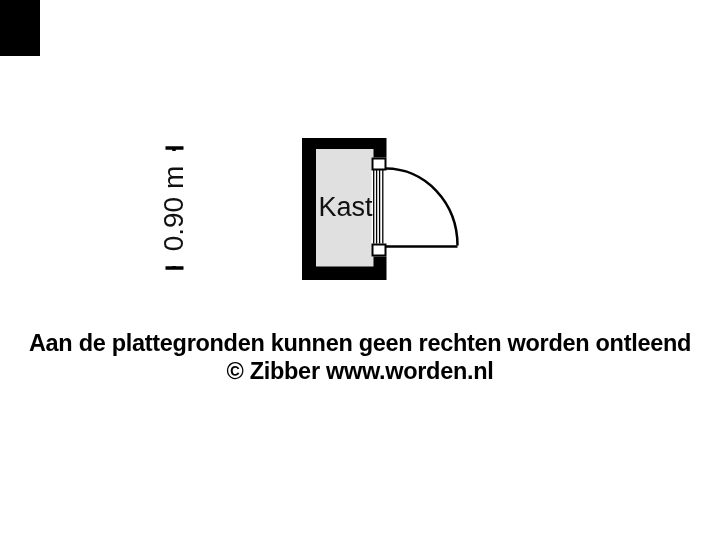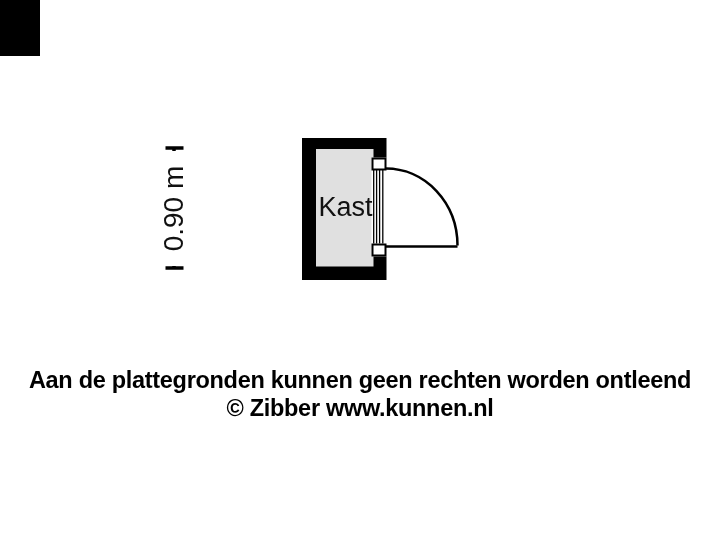--- a/index.html
+++ b/index.html
@@ -27,21 +27,21 @@
     fill: #111111;
   }
   .dim-label-text {
     font-family: "Liberation Sans", sans-serif;
     font-size: 28px;
     fill: #111111;
   }
   .disclaimer {
     position: absolute;
     left: 0;
-    top: 366px;
+    top: 329px;
     width: 720px;
     text-align: center;
     color: #000000;
     font-weight: bold;
     font-size: 23.5px;
     line-height: 28px;
     letter-spacing: -0.3px;
     white-space: nowrap;
   }
   .disclaimer div { width: 720px; }
@@ -84,14 +84,14 @@
     <path d="M 165.5 268 H 183.5 M 174 268 V 260" fill="none" stroke="#000000" stroke-width="3.5"></path>
 
     <rect x="155.5" y="151" width="37" height="115" rx="9" ry="9" fill="#ffffff"></rect>
 
     <text x="173.5" y="208.5" text-anchor="middle" dominant-baseline="central" transform="rotate(-90 173.5 208.5)" class="dim-label-text">0.90 m</text>
   </g>
 </svg>
 
 <div class="disclaimer">
   <div>Aan de plattegronden kunnen geen rechten worden ontleend</div>
-  <div>© Zibber www.kunnen.nl</div>
+  <div>© Zibber www.worden.nl</div>
 </div>
 
 </body></html>

